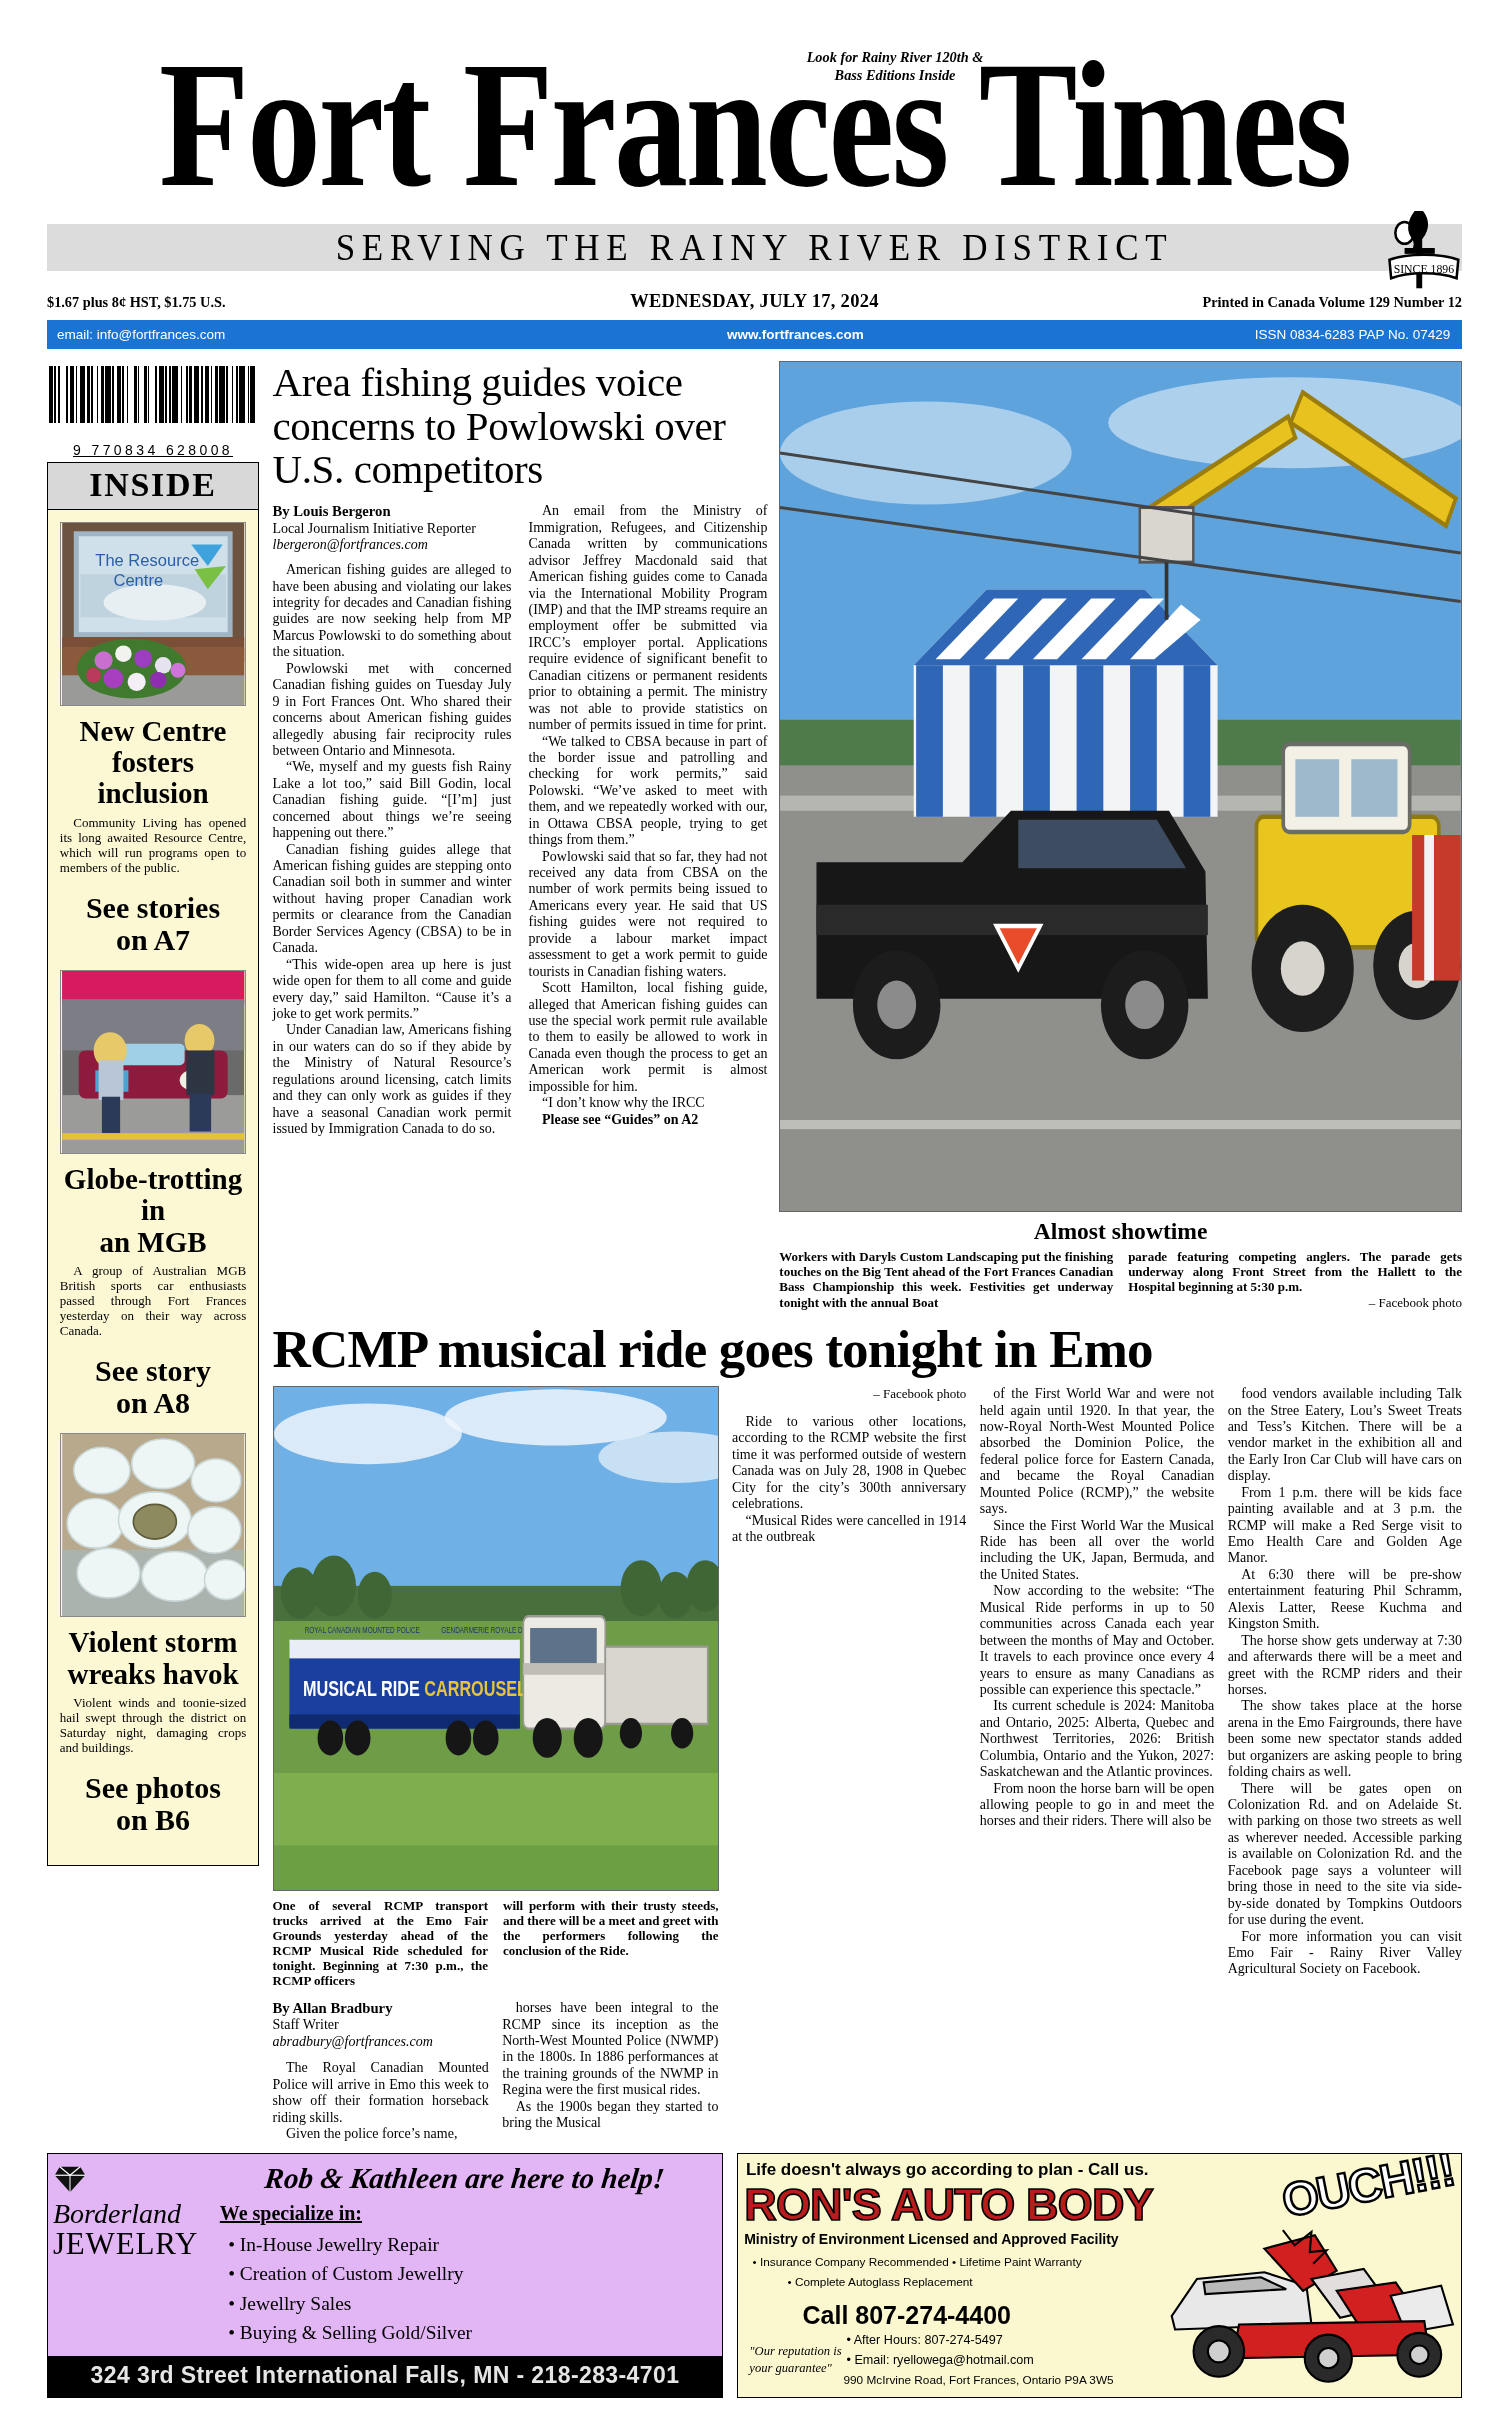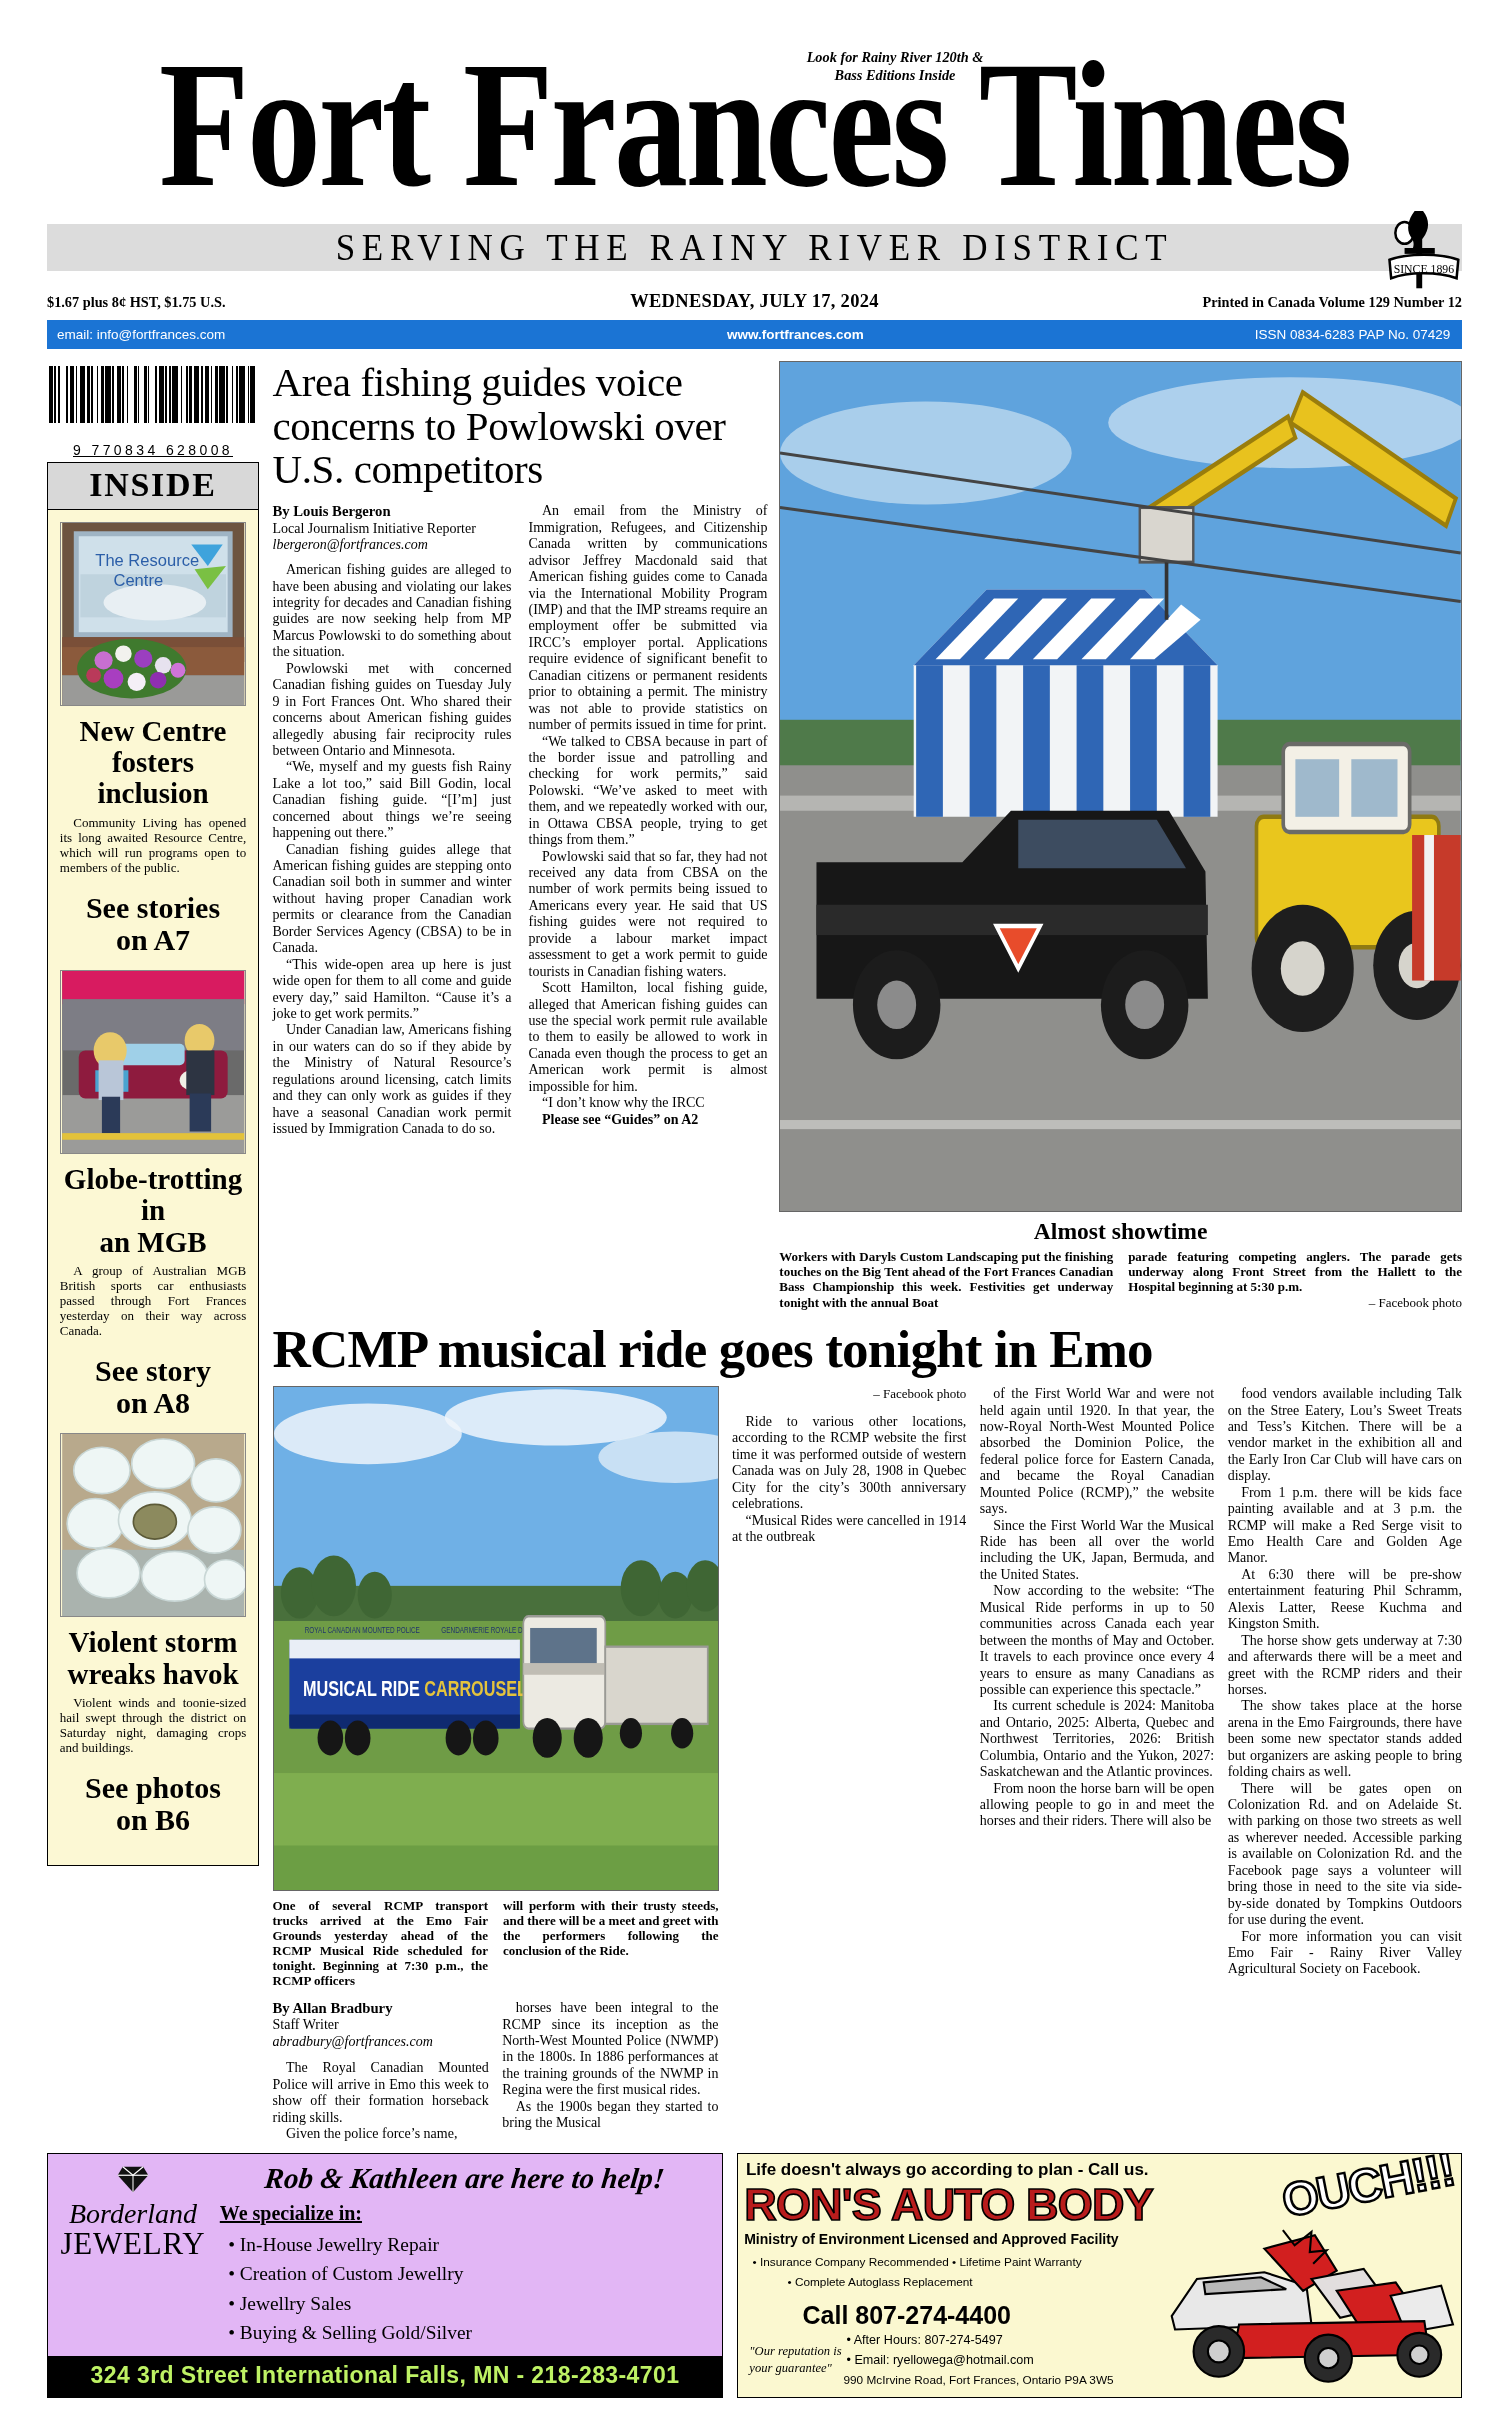--- a/index.html
+++ b/index.html
@@ -126,33 +126,33 @@
   .a2-body{display:flex;gap:13.5px;}
   .a2-photocol{width:446px;flex:0 0 446px;}
   .photo-truck{width:100%;height:505px;display:block;border:0.8px solid #666;box-sizing:border-box;}
   .a2-cols{flex:1;display:flex;gap:13.5px;}
   .a2-col{flex:1;}
 
   
   .ads{display:flex;gap:13.5px;padding:0 47px;margin-top:10px;}
   .ad-jewelry{width:674px;flex:0 0 674px;border:1.7px solid #000;background:#e2b6f5;position:relative;}
   .ad-jewelry .top{display:flex;padding:6.7px 8.4px 0 5px;}
-  .ad-jewelry .logo{width:160px;flex:0 0 160px;text-align:center;position:relative;padding-top:5px;}
+  .ad-jewelry .logo{width:160px;flex:0 0 160px;position:relative;padding-top:5px;}
   .gem{width:34px;height:29px;margin:0 auto;}
   .logo-1{font-family:"Liberation Serif",serif;font-style:italic;font-size:28px;line-height:1;margin-top:1.7px;}
   .logo-2{font-family:"Liberation Serif",serif;font-size:31px;letter-spacing:0.8px;line-height:1;}
   .ad-jewelry .right{flex:1;padding-left:3.4px;}
   .script{
     font-family:"Liberation Serif",serif;font-style:italic;font-weight:bold;
     font-size:29px;text-align:center;transform:skewX(-6deg);margin:1.7px 0 6.7px;
   }
   .spec{font-weight:bold;font-size:20px;text-decoration:underline;margin:0 0 5px 3.4px;font-family:"Liberation Serif",serif;}
   .bullets{margin:0;padding:0 0 8.4px 11.8px;list-style:none;font-size:19.4px;line-height:1.52;font-family:"Liberation Serif",serif;}
   .bullets li:before{content:"\2022  ";}
-  .ad-jewelry .black{background:#000;color:#bef264;text-align:center;font-weight:bold;font-size:23px;padding:5.9px 0 7.6px;letter-spacing:0.4px;font-family:"Liberation Sans",sans-serif;}
+  .ad-jewelry .black{background:#000;color:#e5e5e5;text-align:center;font-weight:bold;font-size:23px;padding:5.9px 0 7.6px;letter-spacing:0.4px;font-family:"Liberation Sans",sans-serif;}
 
   .ad-auto{flex:1;border:1.7px solid #000;background:#fbf8d0;position:relative;overflow:hidden;}
   .ad-auto .line1{font-family:"Liberation Sans",sans-serif;font-weight:bold;font-size:17px;padding:6.7px 0 0 8.4px;}
   .ad-auto .brand{
     font-family:"Liberation Sans",sans-serif;font-weight:bold;font-size:45px;
     color:#b91c1c;-webkit-text-stroke:1.7px #000;letter-spacing:-0.8px;
     padding-left:6.7px;margin-top:1.7px;line-height:1;
   }
   .ad-auto .ministry{font-family:"Liberation Sans",sans-serif;font-weight:bold;font-size:14px;padding-left:6.7px;margin-top:4.2px;}
   .ad-auto .subs{font-family:"Liberation Sans",sans-serif;font-size:11.8px;padding-left:15px;margin-top:5px;line-height:1.7;}

